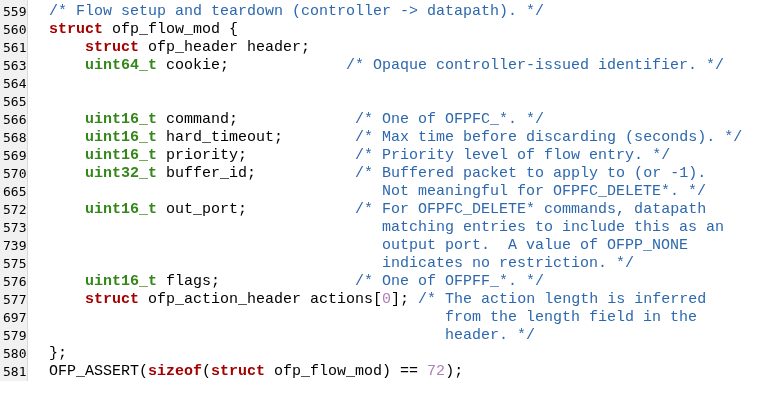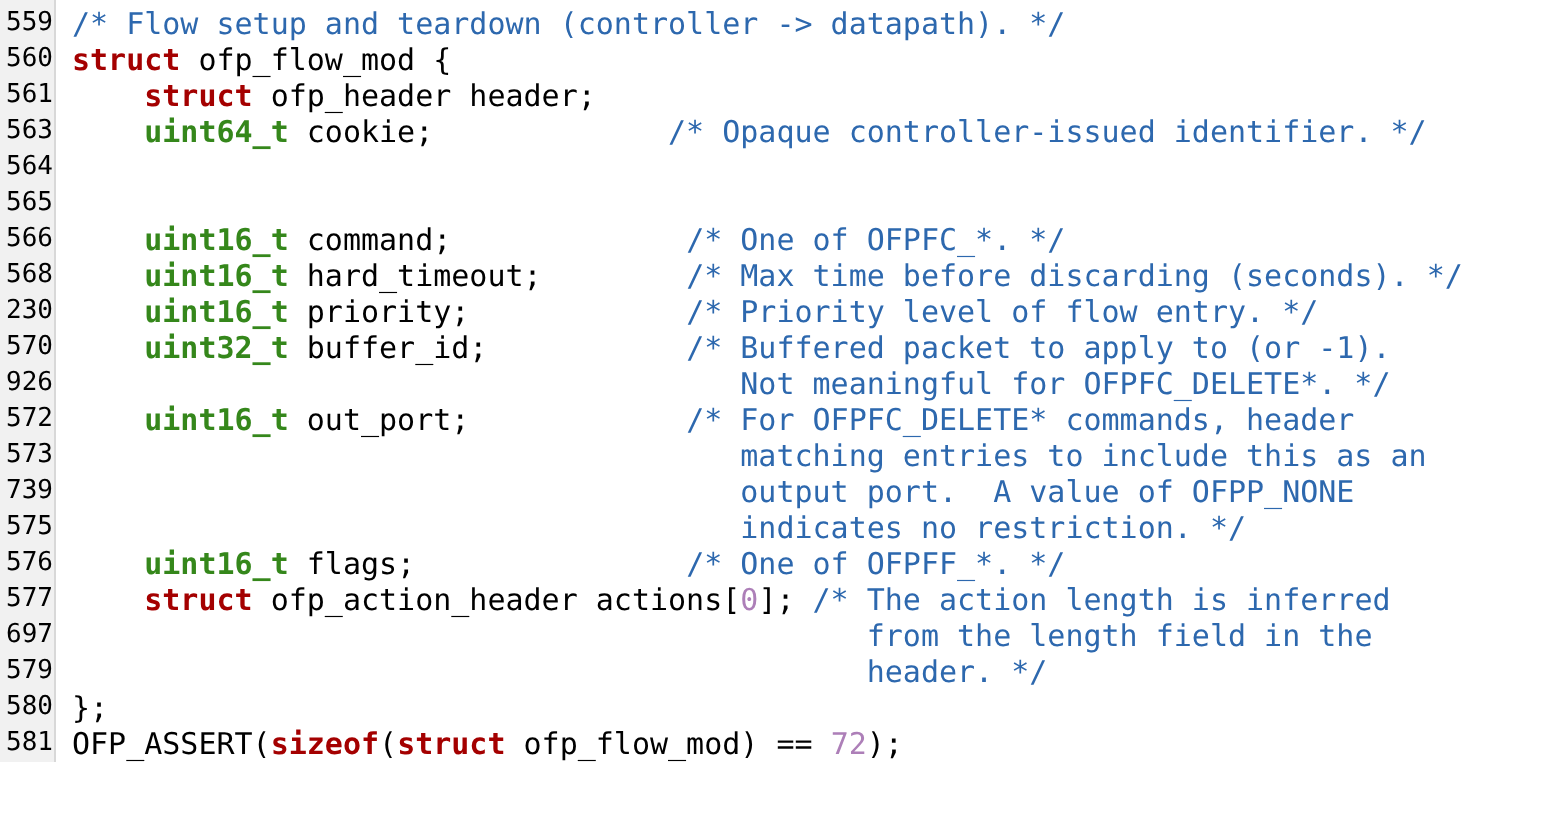--- a/index.html
+++ b/index.html
@@ -30,24 +30,25 @@
     background: var(--gutter-bg, #f1f1f1);
     border-right: 1px solid var(--gutter-border, #d8d8d8);
     color: var(--gutter-fg, #000000);
     font-size: 13px;
     line-height: 18px;
     cursor: default;
     user-select: none;
   }
   .code-cell {
     flex: 1;
-    padding-left: 8px;
+    padding-left: 21px;
     white-space: pre;
     color: var(--fg, #000000);
     line-height: 18px;
+    font-family: Liberation Mono, monospace;
   }
   .seg-keyword { color: var(--kw, #a40000); font-weight: bold; }
   .seg-type    { color: var(--ty, #35871b); font-weight: bold; }
   .seg-comment { color: var(--cm, #2d68ae); }
   .seg-number  { color: var(--nm, #ad7fb8); }
 </style>
 </head>
 <body>
 
 <div class="screen">
@@ -82,34 +83,34 @@
       </div>
       <div class="row">
         <div class="gutter-cell">566</div>
         <div class="code-cell"><span class="seg-plain">    </span><span class="seg-type">uint16_t</span><span class="seg-plain"> command;             </span><span class="seg-comment">/* One of OFPFC_*. */</span></div>
       </div>
       <div class="row">
         <div class="gutter-cell">568</div>
         <div class="code-cell"><span class="seg-plain">    </span><span class="seg-type">uint16_t</span><span class="seg-plain"> hard_timeout;        </span><span class="seg-comment">/* Max time before discarding (seconds). */</span></div>
       </div>
       <div class="row">
-        <div class="gutter-cell">230</div>
+        <div class="gutter-cell">569</div>
         <div class="code-cell"><span class="seg-plain">    </span><span class="seg-type">uint16_t</span><span class="seg-plain"> priority;            </span><span class="seg-comment">/* Priority level of flow entry. */</span></div>
       </div>
       <div class="row">
         <div class="gutter-cell">570</div>
         <div class="code-cell"><span class="seg-plain">    </span><span class="seg-type">uint32_t</span><span class="seg-plain"> buffer_id;           </span><span class="seg-comment">/* Buffered packet to apply to (or -1).</span></div>
       </div>
       <div class="row">
-        <div class="gutter-cell">926</div>
+        <div class="gutter-cell">665</div>
         <div class="code-cell"><span class="seg-plain">                                     </span><span class="seg-comment">Not meaningful for OFPFC_DELETE*. */</span></div>
       </div>
       <div class="row">
         <div class="gutter-cell">572</div>
-        <div class="code-cell"><span class="seg-plain">    </span><span class="seg-type">uint16_t</span><span class="seg-plain"> out_port;            </span><span class="seg-comment">/* For OFPFC_DELETE* commands, header</span></div>
+        <div class="code-cell"><span class="seg-plain">    </span><span class="seg-type">uint16_t</span><span class="seg-plain"> out_port;            </span><span class="seg-comment">/* For OFPFC_DELETE* commands, datapath</span></div>
       </div>
       <div class="row">
         <div class="gutter-cell">573</div>
         <div class="code-cell"><span class="seg-plain">                                     </span><span class="seg-comment">matching entries to include this as an</span></div>
       </div>
       <div class="row">
         <div class="gutter-cell">739</div>
         <div class="code-cell"><span class="seg-plain">                                     </span><span class="seg-comment">output port.  A value of OFPP_NONE</span></div>
       </div>
       <div class="row">

